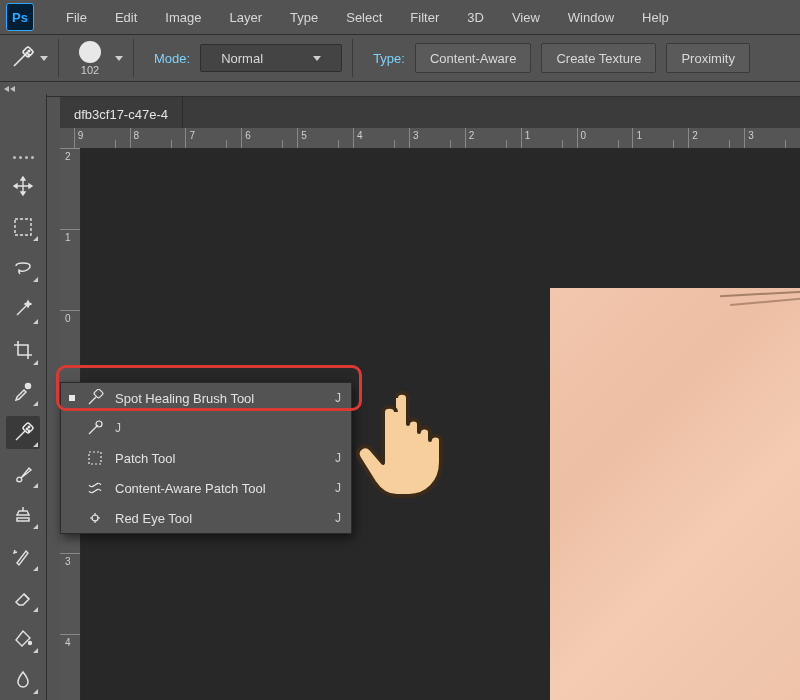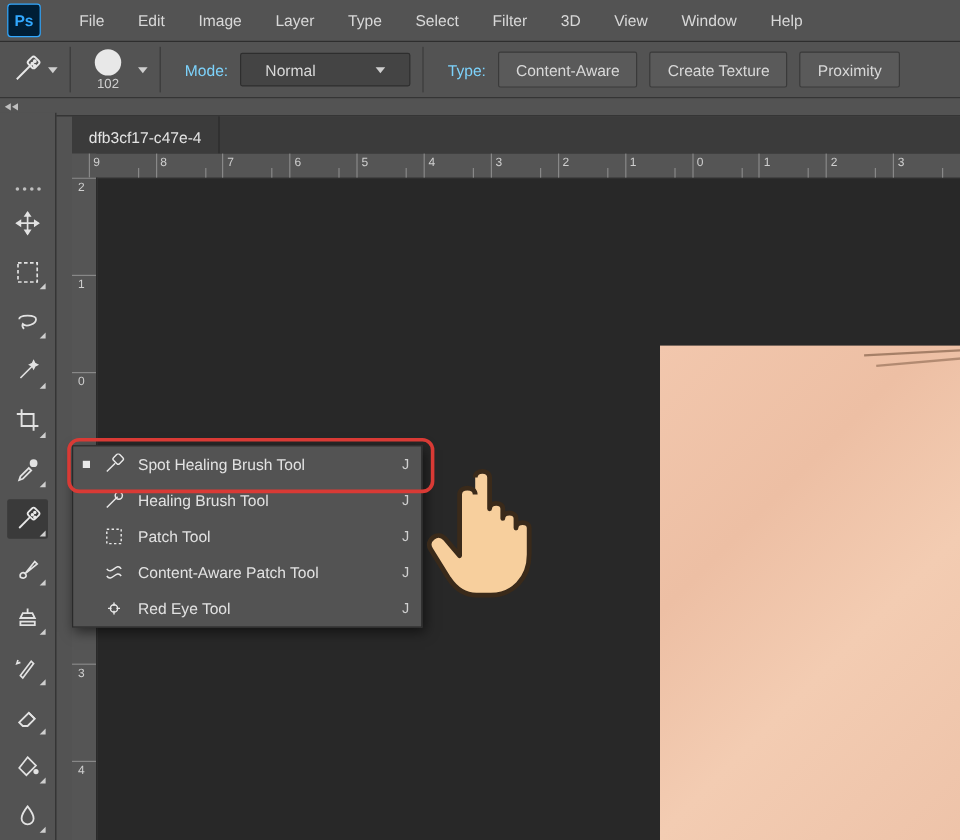--- a/index.html
+++ b/index.html
@@ -74,21 +74,21 @@
     background:#535353;border-right:1px solid #2e2e2e;display:flex;
     flex-direction:column;align-items:center;padding-top:56px;z-index:2}
   .tool{width:34px;height:34px;margin:4px 0;display:flex;align-items:center;
     justify-content:center;border-radius:2px;position:relative}
   .tool.selected{background:#3a3a3a}
   .tool .flyout-mark{position:absolute;right:2px;bottom:2px;width:0;height:0;
     border-left:5px solid transparent;border-bottom:5px solid #cfcfcf}
   .toolbar .dots{display:flex;gap:3px;margin:6px 0}
   .toolbar .dots span{width:3px;height:3px;background:#bfbfbf;border-radius:50%}
   
-  .flyout{position:absolute;left:60px;top:371px;width:290px;background:#535353;
+  .flyout{position:absolute;left:60px;top:382px;width:290px;background:#535353;
     border:1px solid #2a2a2a;box-shadow:2px 4px 10px rgba(0,0,0,.55);z-index:5}
   .fly-item{display:flex;align-items:center;height:30px;padding:0 10px 0 8px;
     gap:10px;color:#e2e2e2;font-size:13px}
   .fly-item .bullet{width:6px;height:6px;background:#e8e8e8;visibility:hidden}
   .fly-item.current .bullet{visibility:visible}
   .fly-item .icon{width:20px;height:20px;display:flex;align-items:center;
     justify-content:center}
   .fly-item .label{flex:1}
   .fly-item .shortcut{color:#d0d0d0;font-size:12px}
   .highlight-box{position:absolute;left:56px;top:365px;width:300px;height:40px;
@@ -361,21 +361,20 @@
   <div class="fly-item">
     <div class="bullet"></div>
     <div class="icon">
       <svg width="18" height="18">
           <g stroke="#e8e8e8" stroke-width="1.2" fill="none">
         <path d="M3 15L12 6"></path>
             <circle cx="13" cy="5" r="3"></circle>
           </g>
         </svg>
     </div>
-    <span class="label">Healing Brush Tool</span>
     <span class="shortcut">J</span>
   </div>
   <div class="fly-item">
     <div class="bullet"></div>
     <div class="icon">
       <svg width="18" height="18">
           <rect x="3" y="3" width="12" height="12" fill="none" stroke="#e8e8e8" stroke-width="1.2" stroke-dasharray="2 2"></rect>
         </svg>
     </div>
     <span class="label">Patch Tool</span>

